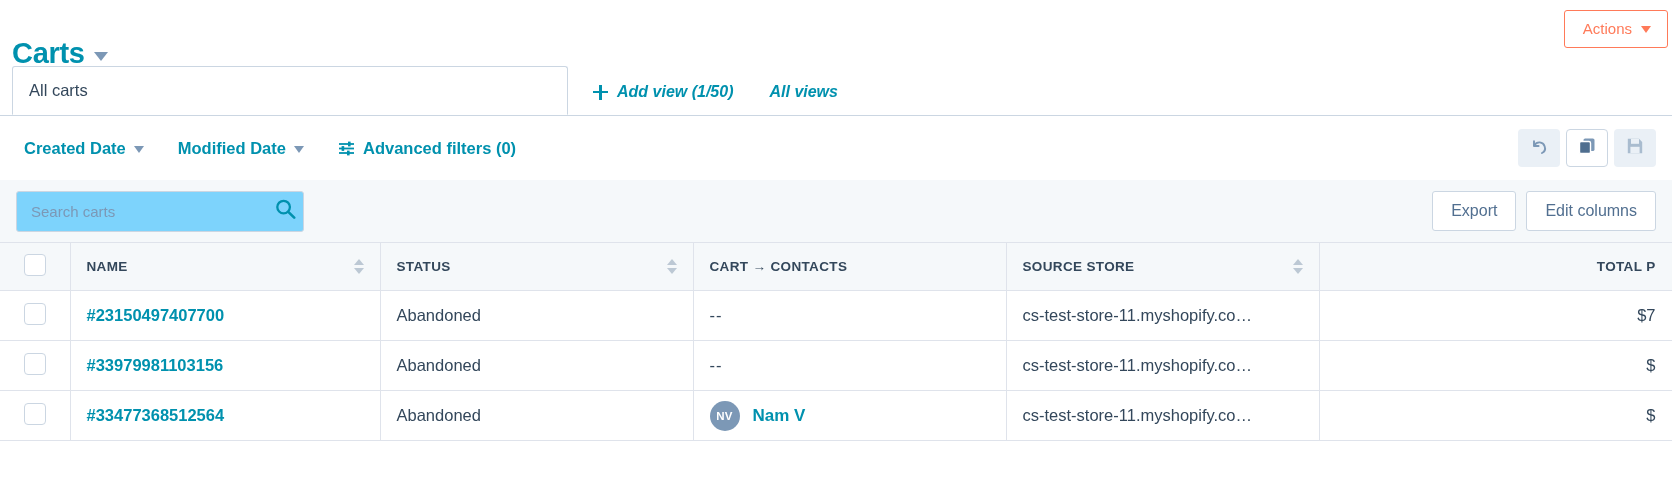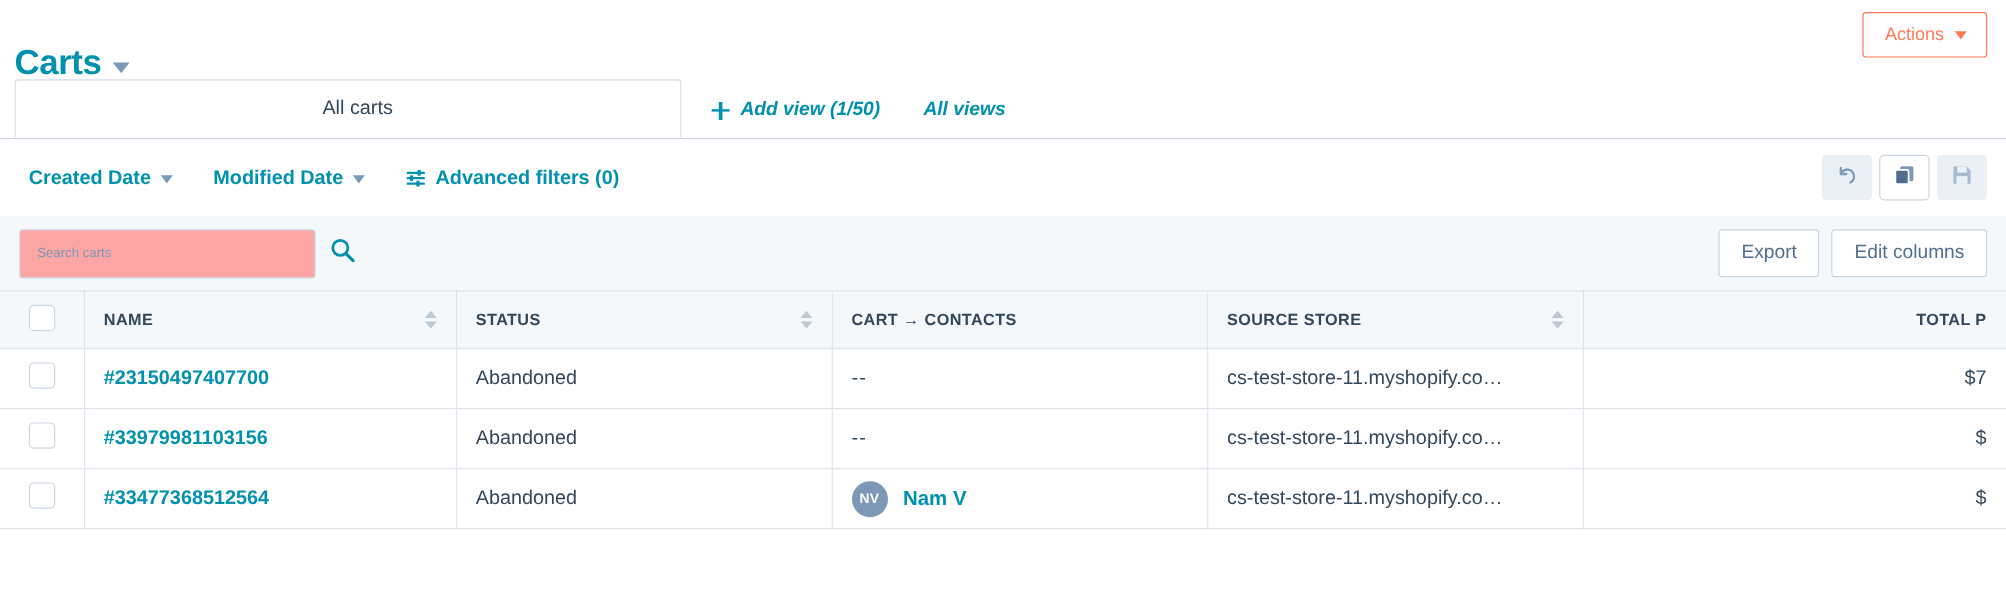--- a/index.html
+++ b/index.html
@@ -37,21 +37,21 @@
   }
   .record-count {
     font-size: 13.5px;
     font-weight: 700;
     color: #33475b;
     margin-top: 3px;
     line-height: 18px;
   }
   .actions-button {
     position: absolute;
-    top: 10px; right: 16px;
+    top: 10px; right: 4px;
     border: 1px solid #ff7a59;
     color: #ff7a59;
     background: #ffffff;
     border-radius: 3px;
     font-size: 15px;
     font-family: "Liberation Sans", sans-serif;
     padding: 9px 16px 9px 18px;
     display: flex; align-items: center; gap: 9px;
     cursor: pointer;
     line-height: 18px;
@@ -79,21 +79,20 @@
     border-bottom: 1px solid #ffffff;
     border-radius: 3px 3px 0 0;
     background: #ffffff;
     display: flex; align-items: center;
     padding-left: 16px;
     font-size: 16.5px;
     color: #33475b;
     position: relative;
     z-index: 2;
     cursor: pointer;
-    justify-content: center;
   }
   .tabs-actions {
     display: flex; align-items: flex-start;
     gap: 36px;
     margin-left: 25px;
     padding-bottom: 14px;
     font-style: italic;
   }
   .add-view {
     display: flex; align-items: center; gap: 9px;
@@ -152,25 +151,25 @@
   .search-row {
     position: relative;
     height: 62px;
     background: #f5f8fa;
     border-bottom: none;
     display: flex; align-items: center;
     padding: 0 16px 0 16px;
   }
   .search-wrap { position: relative; width: 293px; }
   .search-input {
-    width: 247px; height: 41px;
+    width: 288px; height: 41px;
     border: 1px solid #cbd6e2;
     border-radius: 3px;
-    background: #fca5a5;
-    font-size: 11px;
+    background: #7dd3fc;
+    font-size: 15px;
     color: #33475b;
     font-family: "Liberation Sans", sans-serif;
     padding: 0 42px 0 14px;
     outline: none;
   }
   .search-input::placeholder { color: #7c98b6; opacity: 1; }
   .search-icon {
     position: absolute; right: 13px; top: 50%;
     transform: translateY(-50%);
     pointer-events: none;

